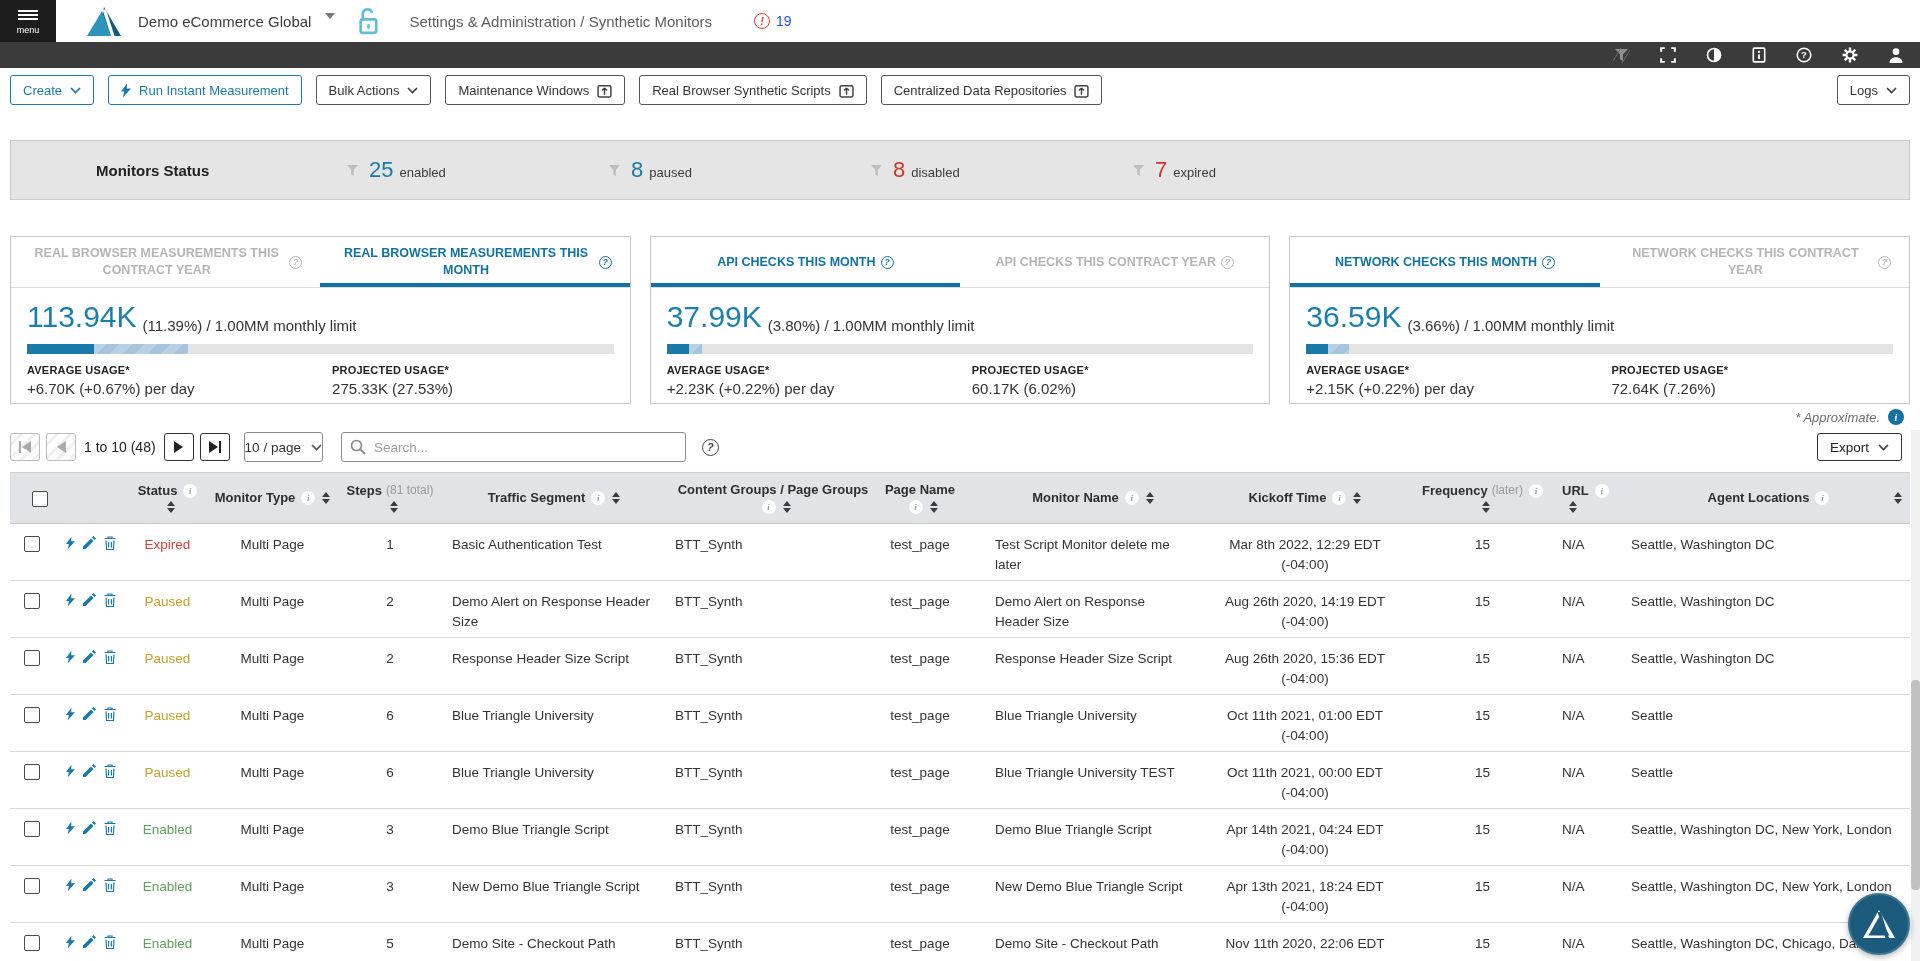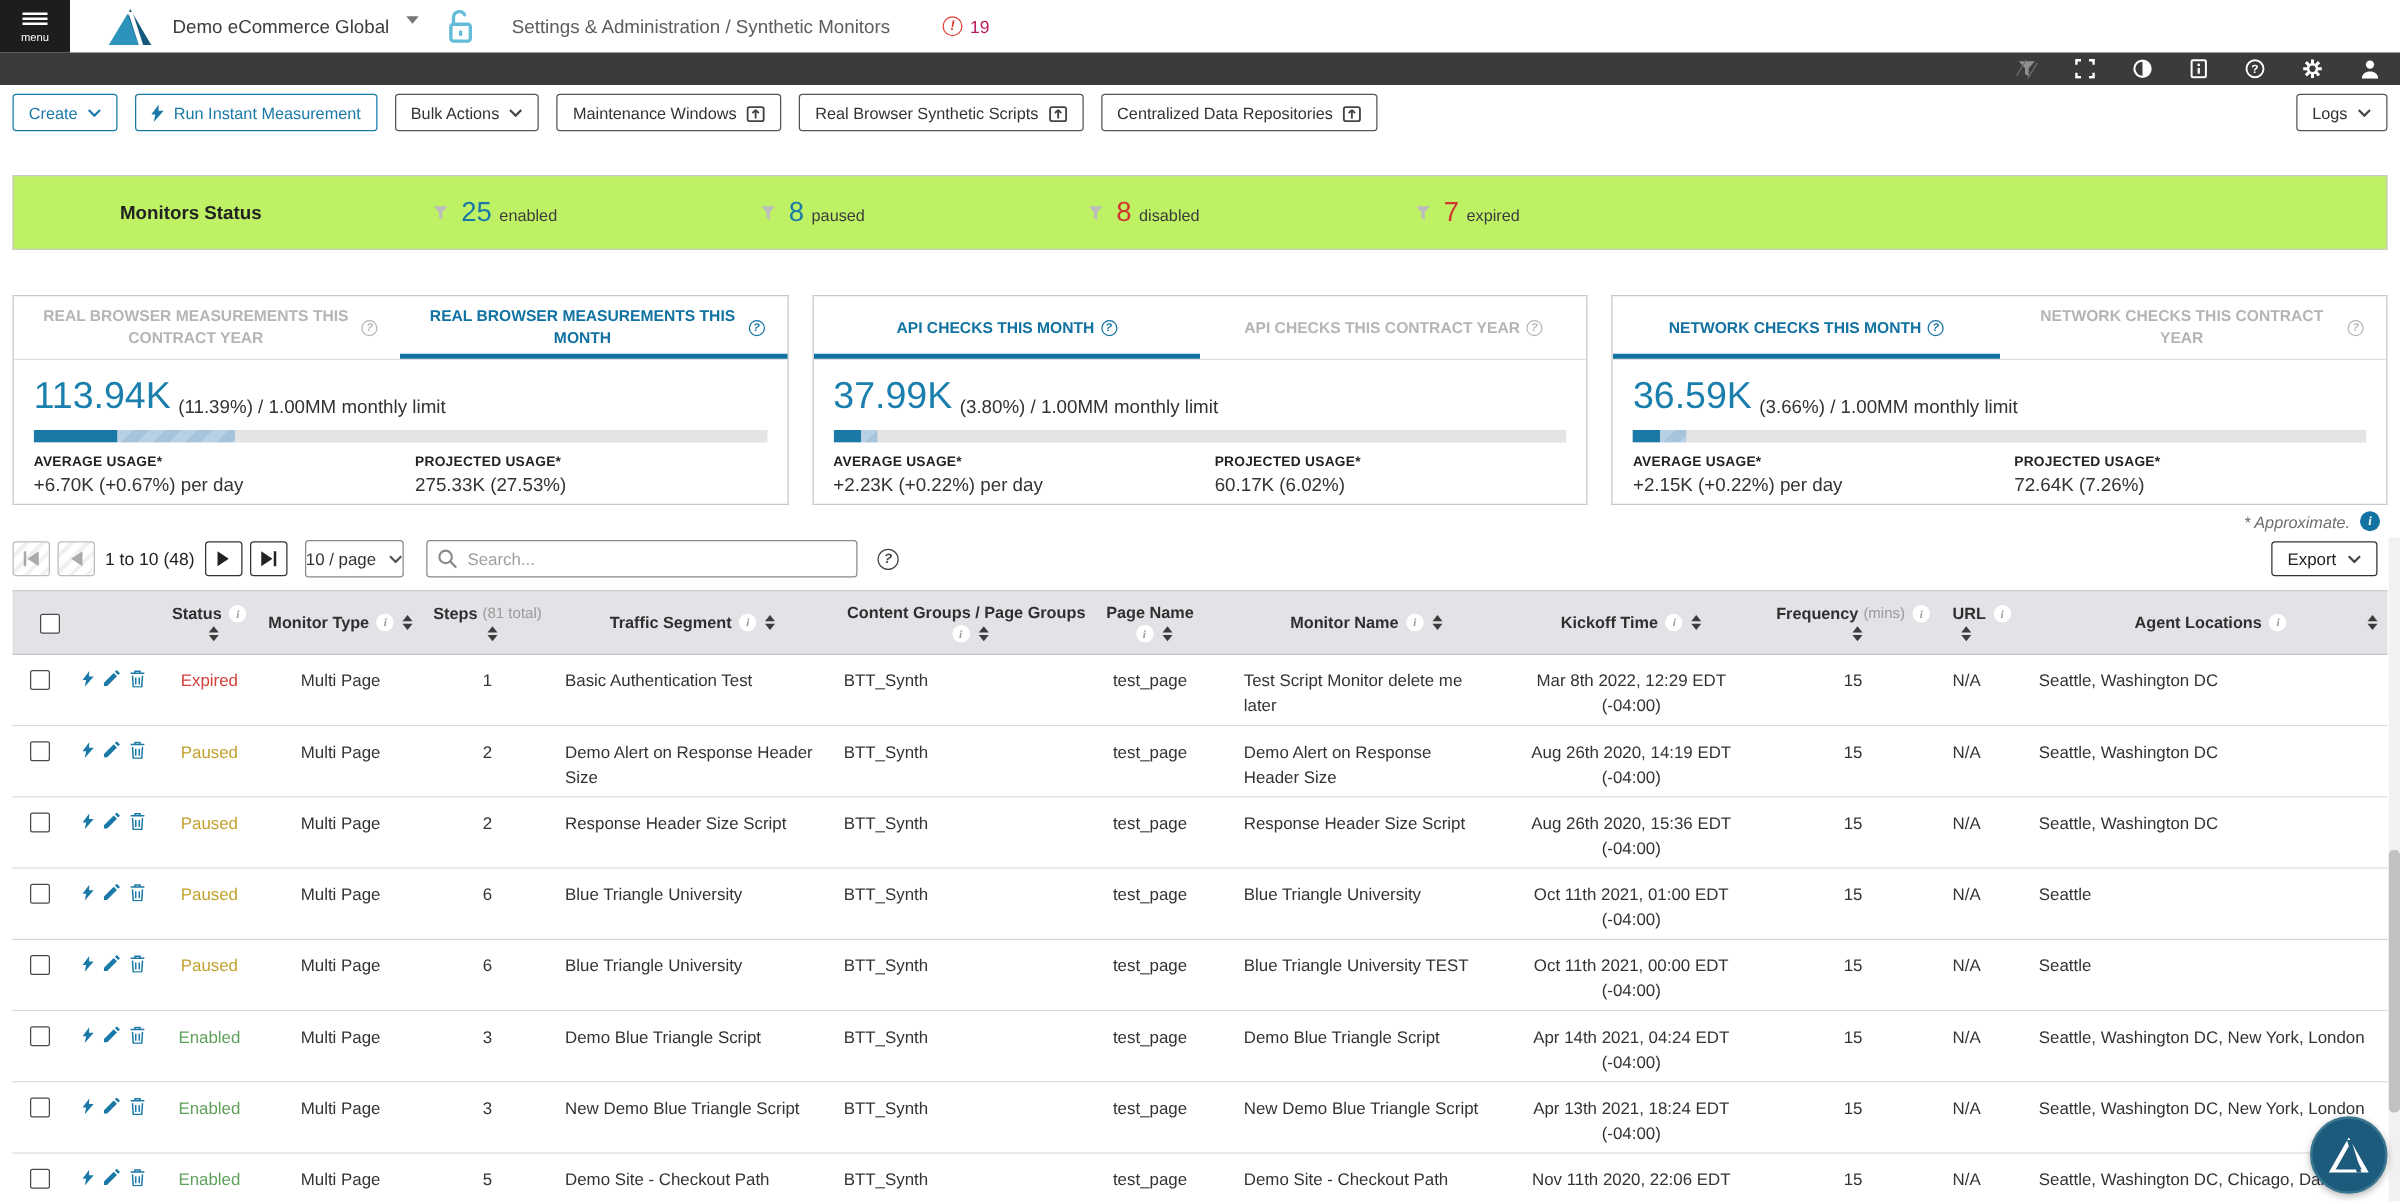--- a/index.html
+++ b/index.html
@@ -18,38 +18,38 @@
     font-size:15px; color:#3c3c3c; font-family:inherit; cursor:pointer; }
   .caret { width:0; height:0; border-left:5px solid transparent; border-right:5px solid transparent;
     border-top:6px solid #777; margin-left:14px; display:inline-block; }
   .unlock { margin-left:22px; display:flex; }
   .breadcrumb { margin-left:28px; font-size:15px; color:#5d5d5d; }
   .alerts { margin-left:42px; display:flex; align-items:center; cursor:pointer; }
   .alert-ic { width:16px; height:16px; border:1.7px solid #e03c31; border-radius:50%;
     display:inline-flex; align-items:center; justify-content:center; color:#e03c31;
     font-size:11px; font-weight:bold; }
   .alert-ic::before { content:"!"; }
-  .alerts b { color:#be185d; font-size:14px; font-weight:normal; margin-left:6px; }
+  .alerts b { color:#1d4ed8; font-size:14px; font-weight:normal; margin-left:6px; }
 
   
   .darkbar { height:26px; background:#3b3b3b; display:flex; align-items:center;
     justify-content:flex-end; gap:30px; padding-right:16px; }
   .dk { display:flex; cursor:pointer; }
 
   
   .toolbar { height:44px; display:flex; align-items:center; padding:0 10px; }
   .tbtn { height:30px; display:inline-flex; align-items:center; gap:8px; background:#fff;
     border:1px solid #555; border-radius:3px; padding:0 12px; font-size:13px; color:#333;
     font-family:inherit; cursor:pointer; margin-right:14px; white-space:nowrap; }
   .tbtn.blue { border-color:#1b79a8; color:#1b79a8; }
   .toolbar .spacer { flex:1; }
   .tbtn.last { margin-right:0; }
 
   
-  .status-panel { margin:28px 10px 0 10px; height:60px; border:1px solid #c9c9c9; background:#bef264;
+  .status-panel { margin:28px 10px 0 10px; height:60px; border:1px solid #c9c9c9; background:#e5e5e5;
     display:flex; align-items:center; }
   .ms-title { margin-left:85px; width:250px; font-size:15px; font-weight:bold; color:#222; }
   .ms-item { width:262px; display:flex; align-items:baseline; cursor:pointer; }
   .ms-item .funnel { align-self:center; margin-right:10px; display:flex; }
   .ms-count { font-size:22px; }
   .ms-label { font-size:13px; color:#3c3c3c; margin-left:6px; }
 
   
   .cards { margin:36px 10px 0 10px; display:flex; gap:19px; }
   .card { flex:1; border:1px solid #c9c9c9; background:#fff; height:168px; }
@@ -545,21 +545,21 @@
       <div class="th c-kick">
         <span>Kickoff Time</span>
           <i class="idot"></i>
         <span class="sort">
             <i class="s-up"></i>
             <i class="s-dn"></i>
           </span>
       </div>
       <div class="th c-freq">
         <span>Frequency</span>
-          <span class="sfx">(mins)</span>
+          <span class="sfx">(later)</span>
         <i class="idot"></i>
         <span class="sort">
             <i class="s-up"></i>
             <i class="s-dn"></i>
           </span>
       </div>
       <div class="th c-url left">
         <span>URL</span>
           <i class="idot"></i>
         <span class="sort">

